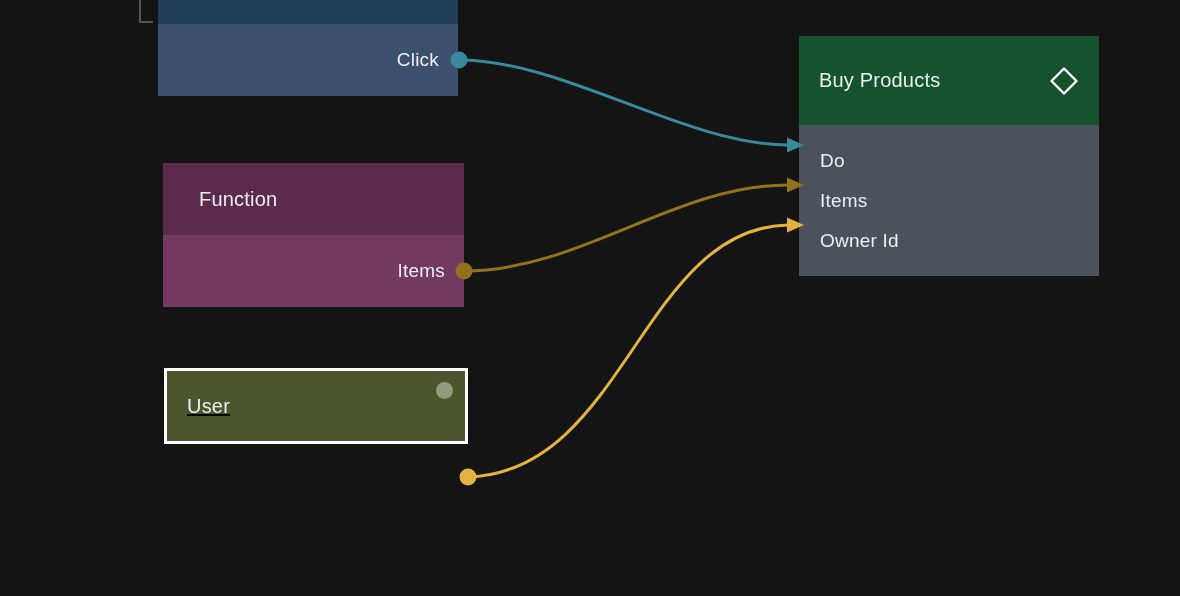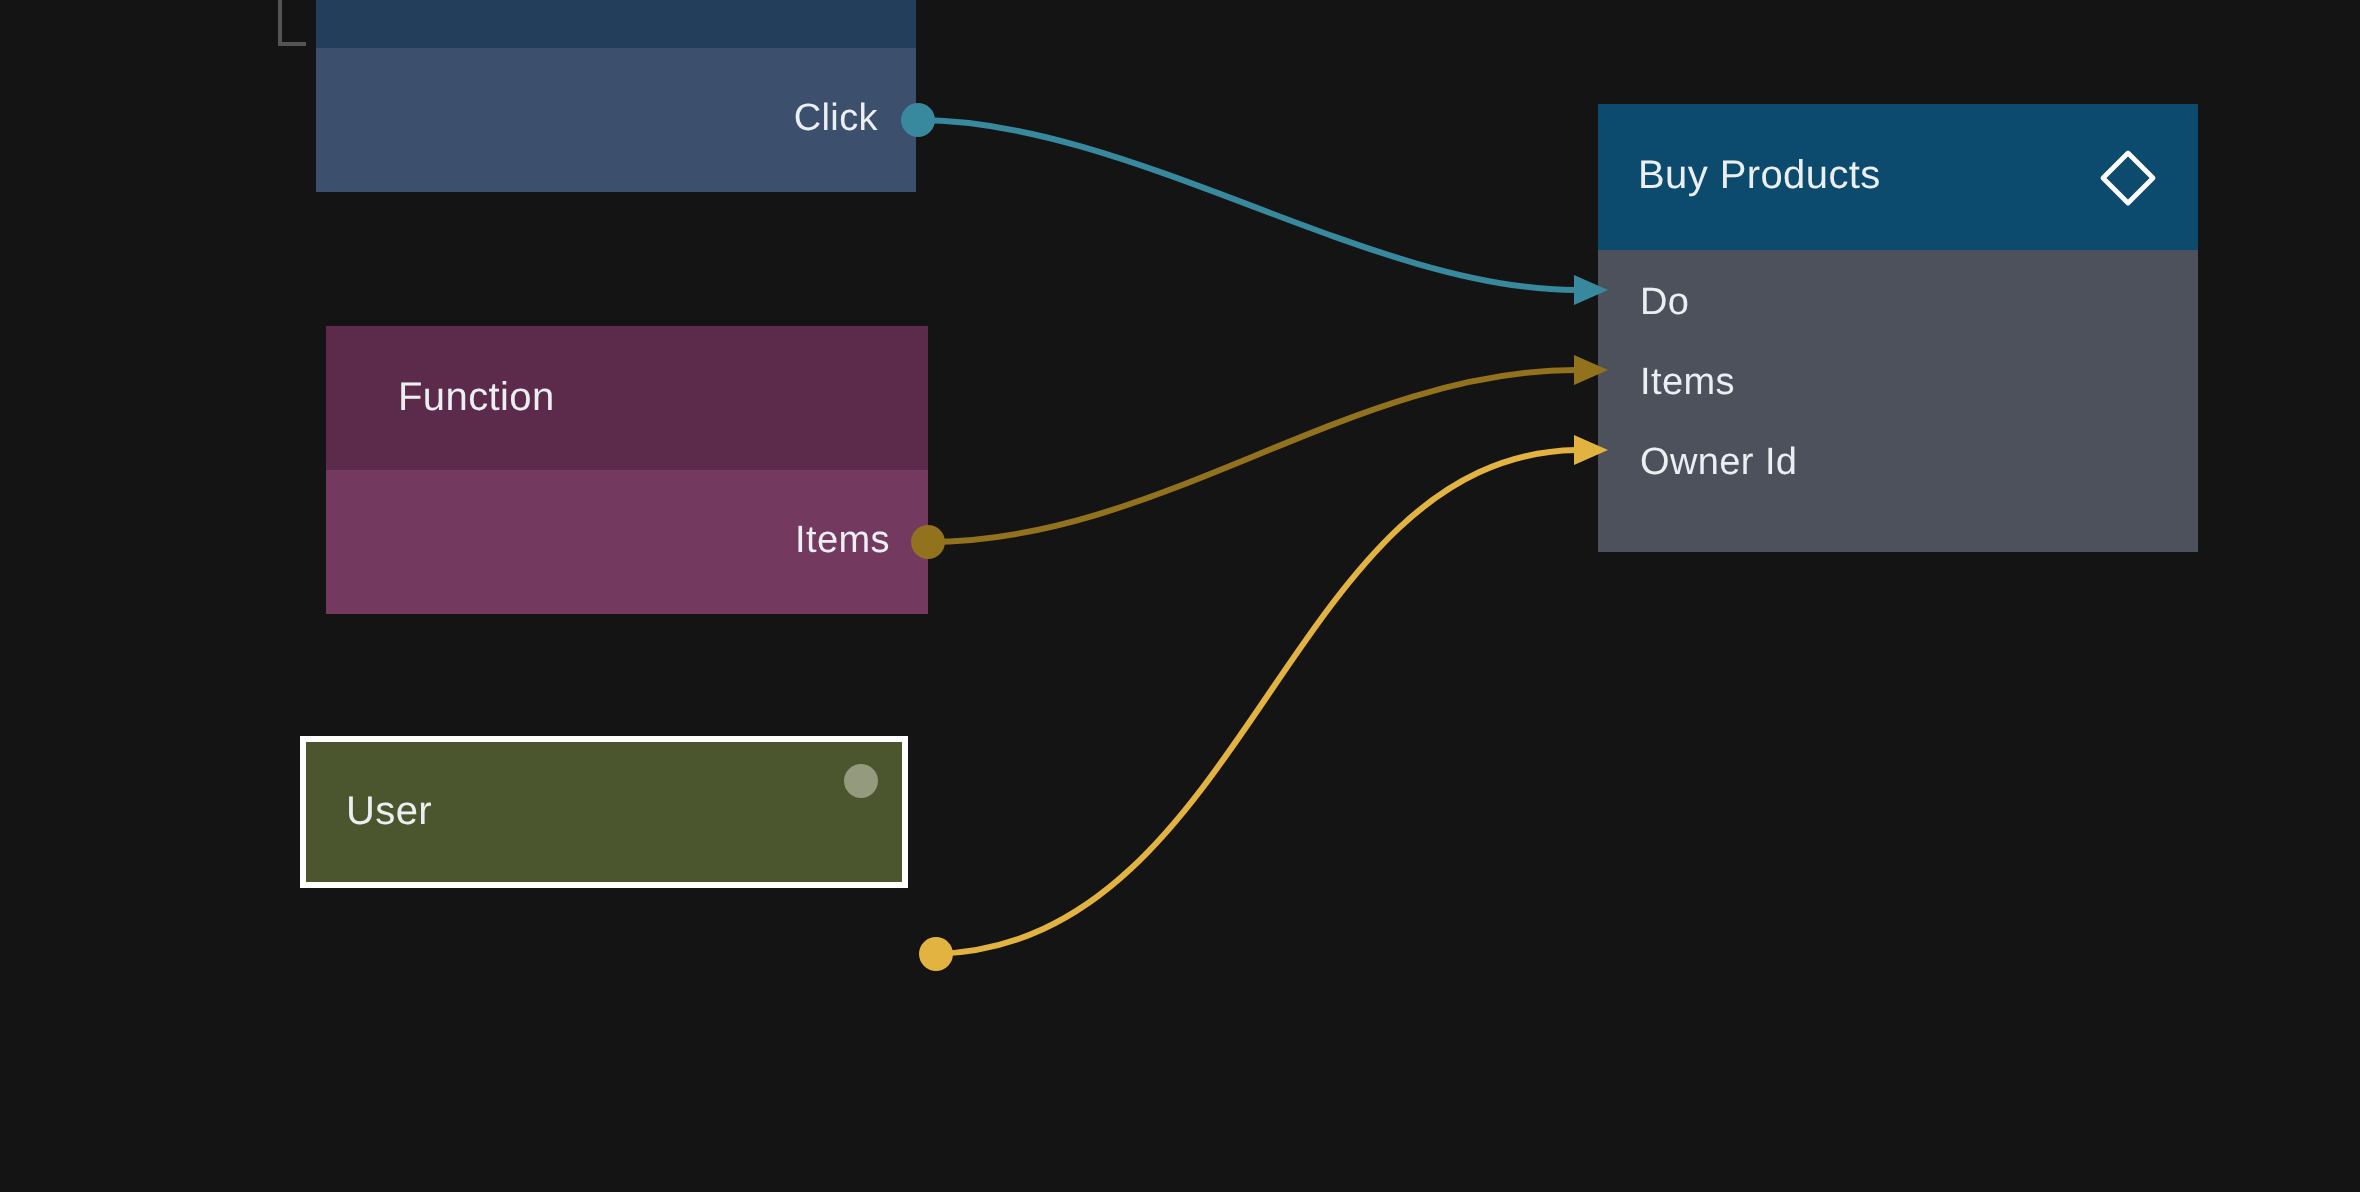--- a/index.html
+++ b/index.html
@@ -25,33 +25,33 @@
   .node.event{left:158px;top:-48px;width:300px;}
   .node.event .hdr{height:72px;background:#233e5a;}
   .node.event .bd{height:72px;background:#3c506e;}
 
   
   .node.function{left:163px;top:163px;width:301px;}
   .node.function .hdr{height:72px;background:#5c2a4a;padding-left:36px;}
   .node.function .bd{height:72px;background:#74395f;}
 
   
-  .sel-wrap{position:absolute;left:150px;top:368px;width:298px;border:3px solid #ffffff;}
+  .sel-wrap{position:absolute;left:164px;top:368px;width:298px;border:3px solid #ffffff;text-decoration:underline;}
   .sel-wrap .hdr{height:70px;background:#4c562e;position:relative;}
   .sel-wrap .bd{height:68px;background:#636a3f;}
   .dot{
     position:absolute;right:12px;top:11px;width:17px;height:17px;
     border-radius:50%;background:#949a7e;
   }
 
   
   .node.buy{left:799px;top:36px;width:300px;}
-  .node.buy .hdr{height:73px;background:#0c4a6e;margin-top:16px;}
+  .node.buy .hdr{height:89px;background:#14532d;}
   .node.buy .bd{height:151px;background:#4d515c;padding-top:16px;box-sizing:border-box;}
-  .in-row{height:40px;display:flex;align-items:flex-start;padding-left:21px;}
+  .in-row{height:40px;display:flex;align-items:center;padding-left:21px;}
   .diamond{flex:0 0 auto;display:block;}
 
   .wires{position:absolute;left:0;top:0;z-index:5;pointer-events:none;}
 </style>
 </head>
 <body>
 
 <div id="canvas">
 
   <div class="bracket"></div>

